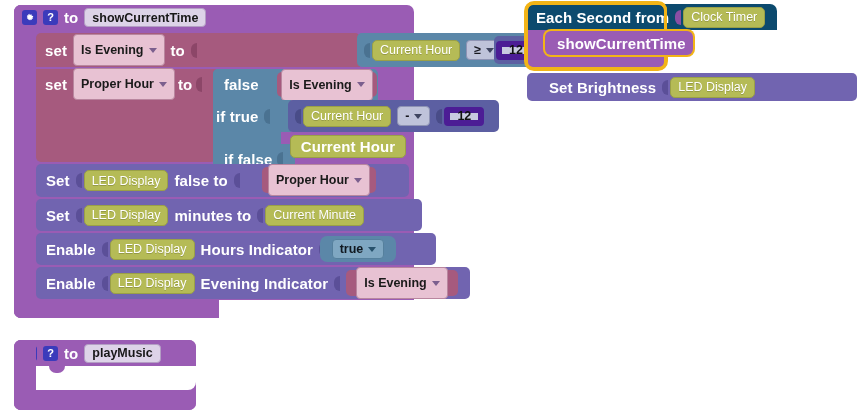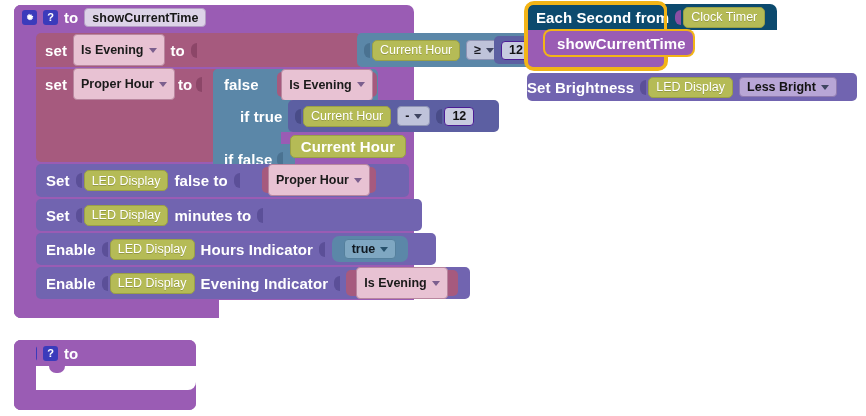--- a/index.html
+++ b/index.html
@@ -41,21 +41,21 @@
   }
   .pill.mauvefield{
     background:#e8c2d3;color:#1a1a1a;border:1px solid #b9869f;
     border-radius:4px;height:32px;font-weight:bold;
   }
   .pill.lightfield{
     background:#bfc3da;color:#17171f;border:1px solid #8e93b4;
     border-radius:4px;height:20px;font-weight:bold;
   }
   .pill.numfield{
-    background:#c8cbe0;color:#111;border:1px solid #4c1d95;
+    background:#c8cbe0;color:#111;border:6px solid #4c1d95;
     border-radius:4px;height:19px;min-width:22px;font-weight:bold;
   }
   .pill.tealfield{
     background:#7fa7c2;color:#101820;border:1px solid #55809d;
     border-radius:4px;height:20px;font-weight:bold;
   }
   .pill.namefield{
     background:#ddd3e8;color:#171717;border:1px solid #b39ec4;
     border-radius:4px;height:19px;font-weight:bold;
   }
@@ -192,21 +192,21 @@
   <div class="blk c-set" style="left:277px;top:72px;width:100px;height:25px;border-radius:5px;">
     <div class="row" style="justify-content:center;">
       <span class="pill mauvefield">
         <span>Is Evening</span>
         <i class="caret"></i>
       </span>
     </div>
   </div>
 
   <div class="blk c-ctrl" style="left:213px;top:100px;width:78px;height:32px;">
-    <div class="row" style="padding-left:27px;">
+    <div class="row" style="padding-left:3px;">
       <span class="rowtxt">if true</span>
       <span class="tab onctrl" style="margin-left:6px;"></span>
     </div>
   </div>
 
   <div class="blk c-math" style="left:288px;top:100px;width:211px;height:32px;border-radius:5px;">
     <div class="row" style="padding-left:7px;">
       <span class="tab onmath"></span>
       <span class="pill olive">Current Hour</span>
       <span class="gap"></span>
@@ -256,36 +256,37 @@
   <div class="blk c-stmt" style="left:36px;top:199px;width:386px;height:32px;border-radius:5px;">
     <div class="row" style="padding-left:10px;">
       <span class="rowtxt">Set</span>
       <span class="gap"></span>
       <span class="tab onstmt"></span>
       <span class="pill olive">LED Display</span>
       <span class="gap"></span>
       <span class="rowtxt">minutes to</span>
       <span class="gap"></span>
       <span class="tab onstmt"></span>
+      <span class="pill olive">Current Minute</span>
     </div>
   </div>
 
   <div class="blk c-stmt" style="left:36px;top:233px;width:400px;height:32px;border-radius:5px;">
     <div class="row" style="padding-left:10px;">
       <span class="rowtxt">Enable</span>
       <span class="gap"></span>
       <span class="tab onstmt"></span>
       <span class="pill olive">LED Display</span>
       <span class="gap"></span>
       <span class="rowtxt">Hours Indicator</span>
       <span class="gap"></span>
       <span class="tab onstmt"></span>
     </div>
   </div>
-  <div class="blk c-ctrl" style="left:332px;top:236px;width:76px;height:26px;border-radius:7px;">
+  <div class="blk c-ctrl" style="left:320px;top:236px;width:76px;height:26px;border-radius:7px;">
     <div class="row" style="justify-content:center;">
       <span class="pill tealfield">
         <span>true</span>
         <i class="caret teal"></i>
       </span>
     </div>
   </div>
 
   <div class="blk c-stmt" style="left:36px;top:267px;width:434px;height:32px;border-radius:5px;">
     <div class="row" style="padding-left:10px;">
@@ -322,48 +323,45 @@
   <div style="position:absolute;left:525px;top:2px;width:142px;height:68px;border:3px solid #f2b417;border-radius:8px;box-sizing:border-box;pointer-events:none;"></div>
   <div style="position:absolute;left:525px;top:2px;width:142px;height:30px;border:3px solid #f2b417;border-bottom:none;border-radius:8px 8px 0 0;box-sizing:border-box;pointer-events:none;"></div>
 
   <div class="blk c-proc" style="left:545px;top:31px;width:148px;height:24px;border-radius:6px;box-shadow:0 0 0 2px #f2b417;">
     <div class="row" style="padding-left:12px;">
       <span class="rowtxt">showCurrentTime</span>
     </div>
   </div>
 
   <div class="blk c-stmt" style="left:527px;top:73px;width:330px;height:28px;border-radius:5px;">
-    <div class="row" style="padding-left:0;text-align:center;">
+    <div class="row" style="padding-left:22px;text-align:center;">
       <span class="rowtxt">Set Brightness</span>
       <span class="gap"></span>
       <span class="tab onstmt"></span>
       <span class="pill olive">LED Display</span>
       <span class="gap"></span>
-      <span class="pill purplefield">
-        <span>Less Bright</span>
-        <i class="caret dk"></i>
-      </span>
     </div>
   </div>
 
   <div class="blk c-proc" style="left:14px;top:340px;width:182px;height:70px;border-radius:7px;"></div>
   <div class="blk" style="left:36px;top:366px;width:160px;height:24px;background:#ffffff;border-radius:0 0 8px 0;"></div>
   <div class="blk c-proc" style="left:14px;top:340px;width:182px;height:26px;border-radius:7px 7px 0 0;">
     <div class="row" style="padding-left:8px;">
       <span class="icobtn gear">
         <svg width="11" height="11" viewBox="0 0 24 24" aria-hidden="true">
           <path fill="#ffffff" d="M12 8.2a3.8 3.8 0 100 7.6 3.8 3.8 0 000-7.6zm0 6a2.2 2.2 0 110-4.4 2.2 2.2 0 010 4.4z"></path>
           <path fill="#ffffff" d="M20.2 13.3l-1.7-.5a6.7 6.7 0 000-1.6l1.7-.5-.9-2.6-1.7.6a6.6 6.6 0 00-1.1-1.1l.6-1.7-2.6-.9-.5 1.7a6.7 6.7 0 00-1.6 0L11.9 4l-2.6.9.6 1.7a6.6 6.6 0 00-1.1 1.1l-1.7-.6-.9 2.6 1.7.5a6.7 6.7 0 000 1.6l-1.7.5.9 2.6 1.7-.6c.33.43.7.8 1.1 1.1l-.6 1.7 2.6.9.5-1.7c.53.06 1.07.06 1.6 0l.5 1.7 2.6-.9-.6-1.7c.4-.3.77-.67 1.1-1.1l1.7.6.9-2.6z"></path>
         </svg>
       </span>
       <span class="gap"></span>
       <span class="icobtn">?</span>
       <span class="gap"></span>
       <span class="rowtxt">to</span>
       <span class="gap"></span>
+      <span class="pill namefield">playMusic</span>
     </div>
   </div>
   <div class="blk c-proc" style="left:14px;top:390px;width:182px;height:20px;border-radius:0 0 7px 7px;"></div>
   <div class="blk c-proc" style="left:14px;top:340px;width:22px;height:70px;border-radius:7px 0 0 7px;"></div>
 
   <div style="position:absolute;left:49px;top:366px;width:16px;height:7px;background:#9a5cb4;border-radius:0 0 8px 8px;"></div>
 
 </div>
 
 </body></html>

